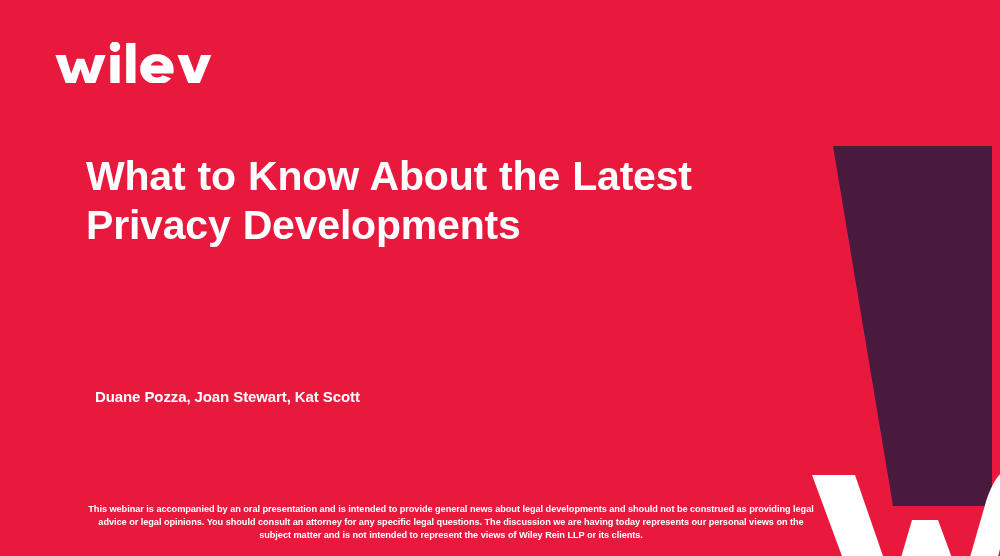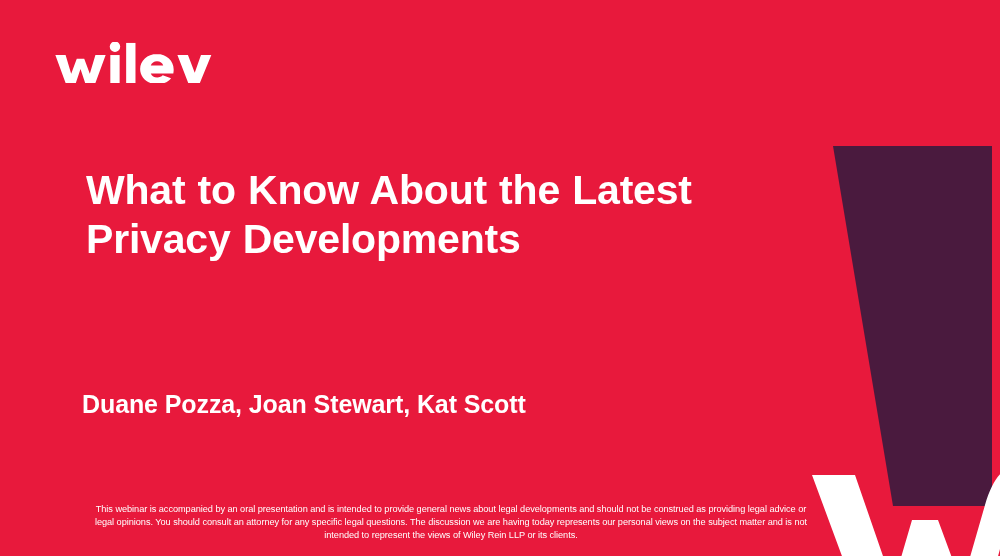--- a/index.html
+++ b/index.html
@@ -32,57 +32,57 @@
     top: 42px;
     width: 180px;
     height: 40px;
   }
   .brand svg { display: block; }
 
   
   .title {
     position: absolute;
     left: 86px;
-    top: 166px;
+    top: 152px;
     width: 760px;
     color: #ffffff;
     font-size: 41px;
     line-height: 1.20;
     font-weight: 700;
     letter-spacing: -0.2px;
     word-spacing: 1px;
     margin: 0;
     white-space: pre-line;
   }
 
   
   .byline {
     position: absolute;
-    left: 82px;
+    left: 95px;
     top: 386px;
     width: 720px;
     color: #ffffff;
-    font-size: 25px;
+    font-size: 15px;
     line-height: 1.44;
     font-weight: 700;
     letter-spacing: -0.1px;
     margin: 0;
   }
   .byline .line { display: block; }
 
   
   .disclaimer {
     position: absolute;
     left: 88px;
     top: 503px;
     width: 726px;
     color: #ffffff;
     font-size: 9.2px;
     line-height: 1.42;
-    font-weight: 400;
+    font-weight: 700;
     text-align: center;
     margin: 0;
     letter-spacing: -0.05px;
   }
 </style>
 </head>
 <body>
 
 <div id="slide">
 

